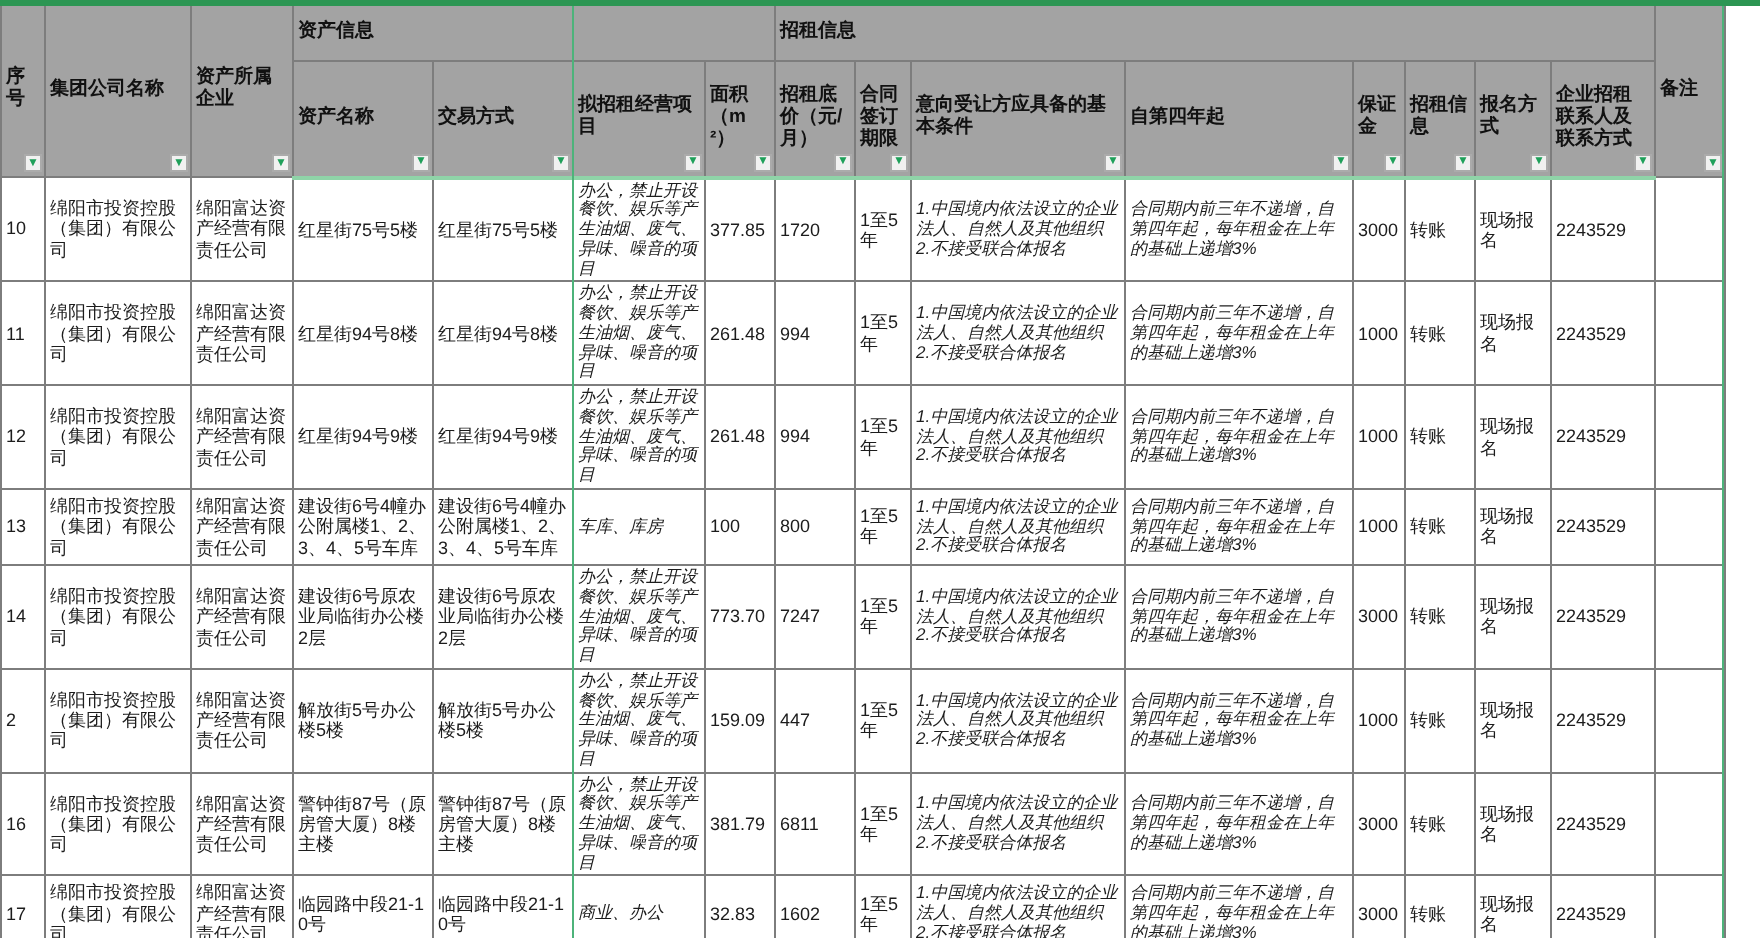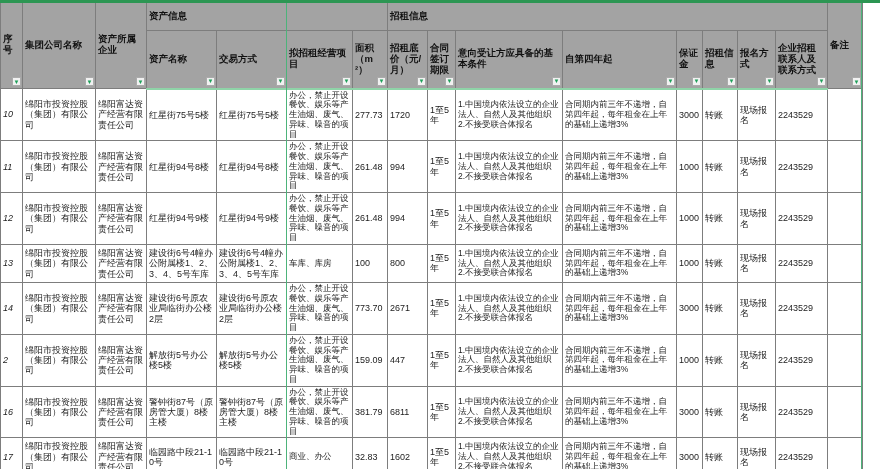--- a/index.html
+++ b/index.html
@@ -26,22 +26,22 @@
   table.grid thead th{
     font-weight:bold;text-align:left;vertical-align:middle;
     position:relative;font-size:9.5px;background:#a3a3a3;color:#111;
   }
   tr.h1{height:29px;}
   tr.h2{height:58px;}
   tr.h2 th{border-bottom:2px solid #8fd4a8;}
   th.span2{border-bottom:2px solid #8fd4a8;}
   tbody tr{height:38px;}
   tbody td{background:#fff;}
-  td.c-project,td.c-conditions,td.c-rent_increase{white-space:pre-line;font-size:8.5px;line-height:1.12;}
-  td.c-serial{text-align:left;font-style:italic;}
+  td.c-project,td.c-conditions,td.c-rent_increase{white-space:pre-line;font-size:8.5px;line-height:1.12;font-style:italic;}
+  td.c-serial{text-align:left;}
   .fbtn{
     position:absolute;right:1px;bottom:2px;width:9px;height:9px;
     background:#f1f1f1;border:1px solid #ababab;
     display:flex;align-items:center;justify-content:center;
     font-size:6px;line-height:6px;color:#1fa05a;box-sizing:border-box;
   }
   .hlabel{display:inline-block;}
 </style>
 </head>
 <body>
@@ -95,21 +95,21 @@
       </tr>
     </thead>
     <tbody>
         <tr>
           <td class="c-serial">10</td>
           <td class="c-group">绵阳市投资控股（集团）有限公司</td>
           <td class="c-enterprise">绵阳富达资产经营有限责任公司</td>
           <td class="c-asset_name">红星街75号5楼</td>
           <td class="c-asset_location">红星街75号5楼</td>
           <td class="c-project">办公，禁止开设餐饮、娱乐等产生油烟、废气、异味、噪音的项目</td>
-          <td class="c-area">277.73</td>
+          <td class="c-area">377.85</td>
           <td class="c-price">1720</td>
           <td class="c-term">1至5年</td>
           <td class="c-conditions">1.中国境内依法设立的企业法人、自然人及其他组织
 2.不接受联合体报名</td>
           <td class="c-rent_increase">合同期内前三年不递增，自第四年起，每年租金在上年的基础上递增3%</td>
           <td class="c-deposit">3000</td>
           <td class="c-trade_method">转账</td>
           <td class="c-signup_method">现场报名</td>
           <td class="c-contact">2243529</td>
           <td class="c-remark"></td>
@@ -172,21 +172,21 @@
           <td class="c-remark"></td>
         </tr>
         <tr>
           <td class="c-serial">14</td>
           <td class="c-group">绵阳市投资控股（集团）有限公司</td>
           <td class="c-enterprise">绵阳富达资产经营有限责任公司</td>
           <td class="c-asset_name">建设街6号原农业局临街办公楼2层</td>
           <td class="c-asset_location">建设街6号原农业局临街办公楼2层</td>
           <td class="c-project">办公，禁止开设餐饮、娱乐等产生油烟、废气、异味、噪音的项目</td>
           <td class="c-area">773.70</td>
-          <td class="c-price">2671</td>
+          <td class="c-price">7247</td>
           <td class="c-term">1至5年</td>
           <td class="c-conditions">1.中国境内依法设立的企业法人、自然人及其他组织
 2.不接受联合体报名</td>
           <td class="c-rent_increase">合同期内前三年不递增，自第四年起，每年租金在上年的基础上递增3%</td>
           <td class="c-deposit">3000</td>
           <td class="c-trade_method">转账</td>
           <td class="c-signup_method">现场报名</td>
           <td class="c-contact">2243529</td>
           <td class="c-remark"></td>
         </tr>

